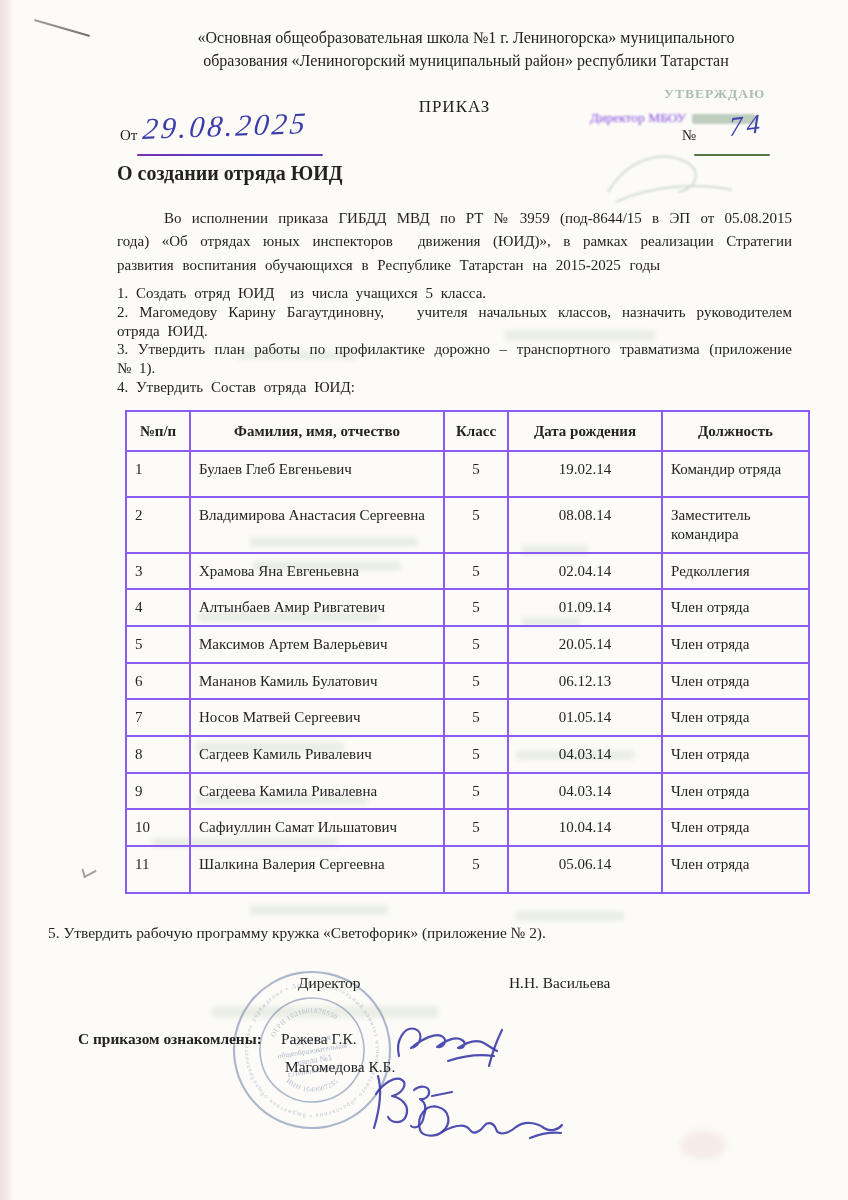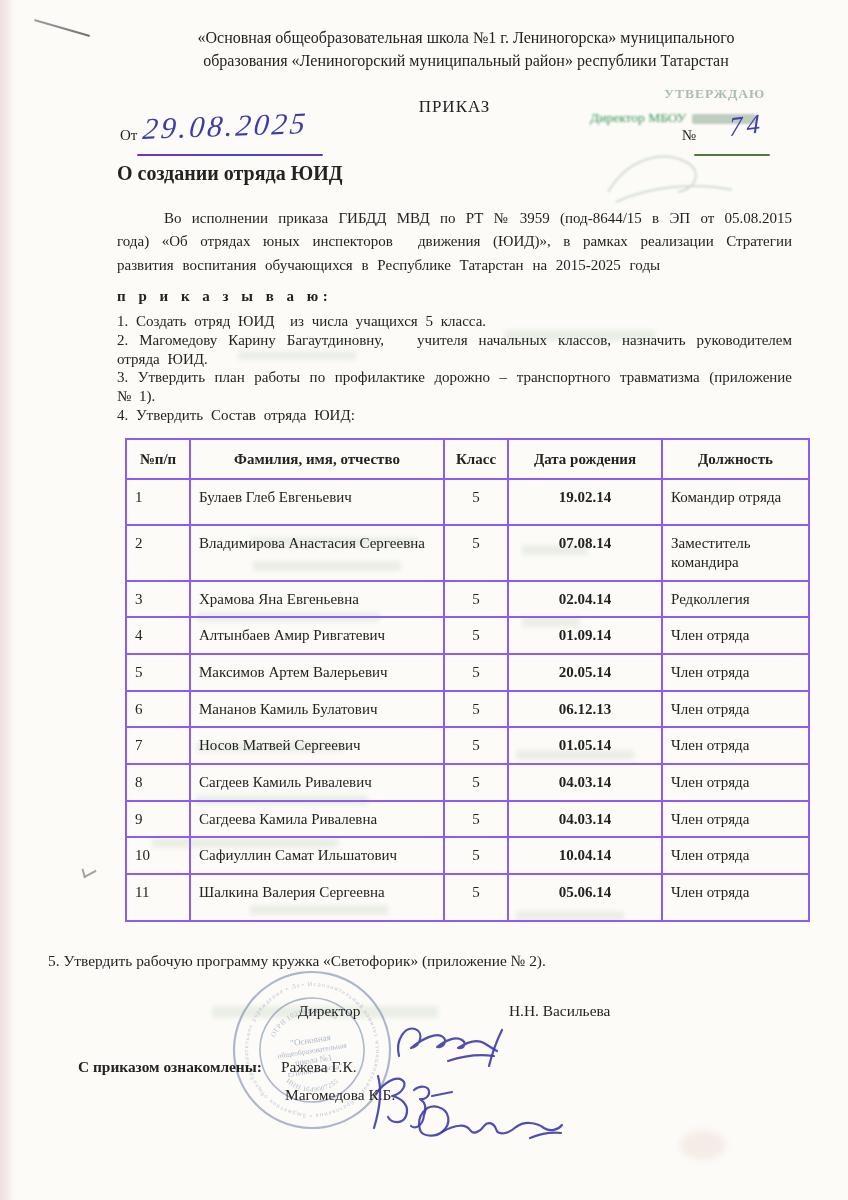--- a/index.html
+++ b/index.html
@@ -31,21 +31,21 @@
   .decree-items .item{text-align:justify;word-spacing:4px;white-space:pre-wrap;}
 
   table.members{margin:14px 0 0 125px;width:683px;border-collapse:collapse;table-layout:fixed;
         font-size:15px;line-height:18.7px;}
   table.members th,table.members td{border:2px solid #8b5cf6;}
   table.members th{font-size:15px;font-weight:bold;text-align:center;padding:9px 3px;height:20px;}
   table.members td{padding:8px 8px;vertical-align:top;}
   td.c-num{text-align:left;padding-left:10px;}
   td.c-name{text-align:justify;padding-left:11px;padding-right:9px;}
   td.c-grade{text-align:center;}
-  td.c-dob{text-align:center;font-weight:bold;}
+  td.c-dob{text-align:center;}
   td.c-role{text-align:left;padding-left:10px;padding-right:3px;}
   table.members tbody tr:first-child td{padding-bottom:17px;}
   table.members tbody tr:last-child td{padding-bottom:18px;}
 
   .item5-line{margin:30px 30px 0 48px;font-size:15.4px;}
   .control-line{margin:6px 24px 0 48px;font-size:15.4px;white-space:pre-wrap;}
 
   .sign-row{position:relative;height:26px;margin-top:32px;font-size:15.4px;}
   .director-label{position:absolute;left:298px;top:0;}
   .director-name{position:absolute;left:509px;top:0;}
@@ -55,21 +55,21 @@
   .ack-row2{position:relative;height:26px;margin-top:2px;font-size:15.4px;}
   .ack-name2{position:absolute;left:285px;top:0;}
 
   .overlay{position:absolute;z-index:3;}
   .pen-stroke{left:33px;top:27px;width:58px;height:2.4px;border-radius:2px;
         background:linear-gradient(90deg,#a0a0a0,#6f6f73);transform:rotate(16deg);z-index:3;}
   .check-mark{left:82px;top:866px;width:12px;height:7px;border-left:2px solid #5a5a5a;border-bottom:2px solid #5a5a5a;
         transform:rotate(-28deg) skewX(-12deg);opacity:.55;z-index:3;}
   .ghost-approve{left:664px;top:86px;font-size:13.5px;letter-spacing:1px;font-weight:bold;color:#9fb4a4;
         filter:blur(.7px);opacity:.85;z-index:1;font-family:"Liberation Serif",serif;}
-  .ghost-director{left:590px;top:110px;font-size:13.5px;color:#15803d;filter:blur(.8px);opacity:.85;z-index:1;
+  .ghost-director{left:590px;top:110px;font-size:13.5px;color:#6d28d9;filter:blur(.8px);opacity:.85;z-index:1;
         font-family:"Liberation Serif",serif;white-space:nowrap;}
   .ghost-bar{display:inline-block;width:64px;height:10px;background:#b3c5b5;border-radius:2px;vertical-align:middle;margin-left:6px;}
   .ghost-swirl{left:600px;top:140px;z-index:1;opacity:.5;filter:blur(1px);}
   .sm{position:absolute;background:#8fae8c;opacity:.16;filter:blur(2px);border-radius:2px;z-index:1;}
   .sm-pink{position:absolute;background:#d9a8a4;opacity:.18;filter:blur(3px);border-radius:50%;z-index:1;}
 
   .stamp{left:227px;top:965px;width:170px;height:170px;z-index:1;opacity:.62;transform:rotate(-9deg);}
   .sig{z-index:4;}
   .sig path{fill:none;stroke:#3c3ca8;stroke-width:2.2;stroke-linecap:round;stroke-linejoin:round;opacity:.9;}
   .sig-director{left:393px;top:1016px;}
@@ -143,21 +143,20 @@
       <span class="date-underline"></span>
       <span class="num-label">№</span>
       <span class="num-script">74</span>
       <span class="num-underline"></span>
     </div>
 
     <div class="subject-line">О создании отряда ЮИД</div>
 
     <div class="intro-par">Во исполнении приказа ГИБДД МВД по РТ № 3959 (под-8644/15 в ЭП от 05.08.2015 года) «Об отрядах юных инспекторов  движения (ЮИД)», в рамках реализации Стратегии развития воспитания обучающихся в Республике Татарстан на 2015-2025 годы</div>
 
-    <div class="decree-word">п р и к а з ы в а ю:</div>
     <div class="decree-items">
       <div class="item">1. Создать отряд ЮИД  из числа учащихся 5 класса.</div>
       <div class="item">2. Магомедову Карину Багаутдиновну,   учителя начальных классов, назначить руководителем отряда ЮИД.</div>
       <div class="item">3. Утвердить план работы по профилактике дорожно – транспортного травматизма (приложение № 1).</div>
       <div class="item">4. Утвердить Состав отряда ЮИД:</div>
     </div>
 
     <table class="members">
       <colgroup>
           <col style="width:64px">
@@ -180,21 +179,21 @@
             <td class="c-num">1</td>
             <td class="c-name">Булаев Глеб Евгеньевич</td>
             <td class="c-grade">5</td>
             <td class="c-dob">19.02.14</td>
             <td class="c-role">Командир отряда</td>
           </tr>
           <tr>
             <td class="c-num">2</td>
             <td class="c-name">Владимирова Анастасия Сергеевна</td>
             <td class="c-grade">5</td>
-            <td class="c-dob">07.08.14</td>
+            <td class="c-dob">08.08.14</td>
             <td class="c-role">Заместитель командира</td>
           </tr>
           <tr>
             <td class="c-num">3</td>
             <td class="c-name">Храмова Яна Евгеньевна</td>
             <td class="c-grade">5</td>
             <td class="c-dob">02.04.14</td>
             <td class="c-role">Редколлегия</td>
           </tr>
           <tr>

